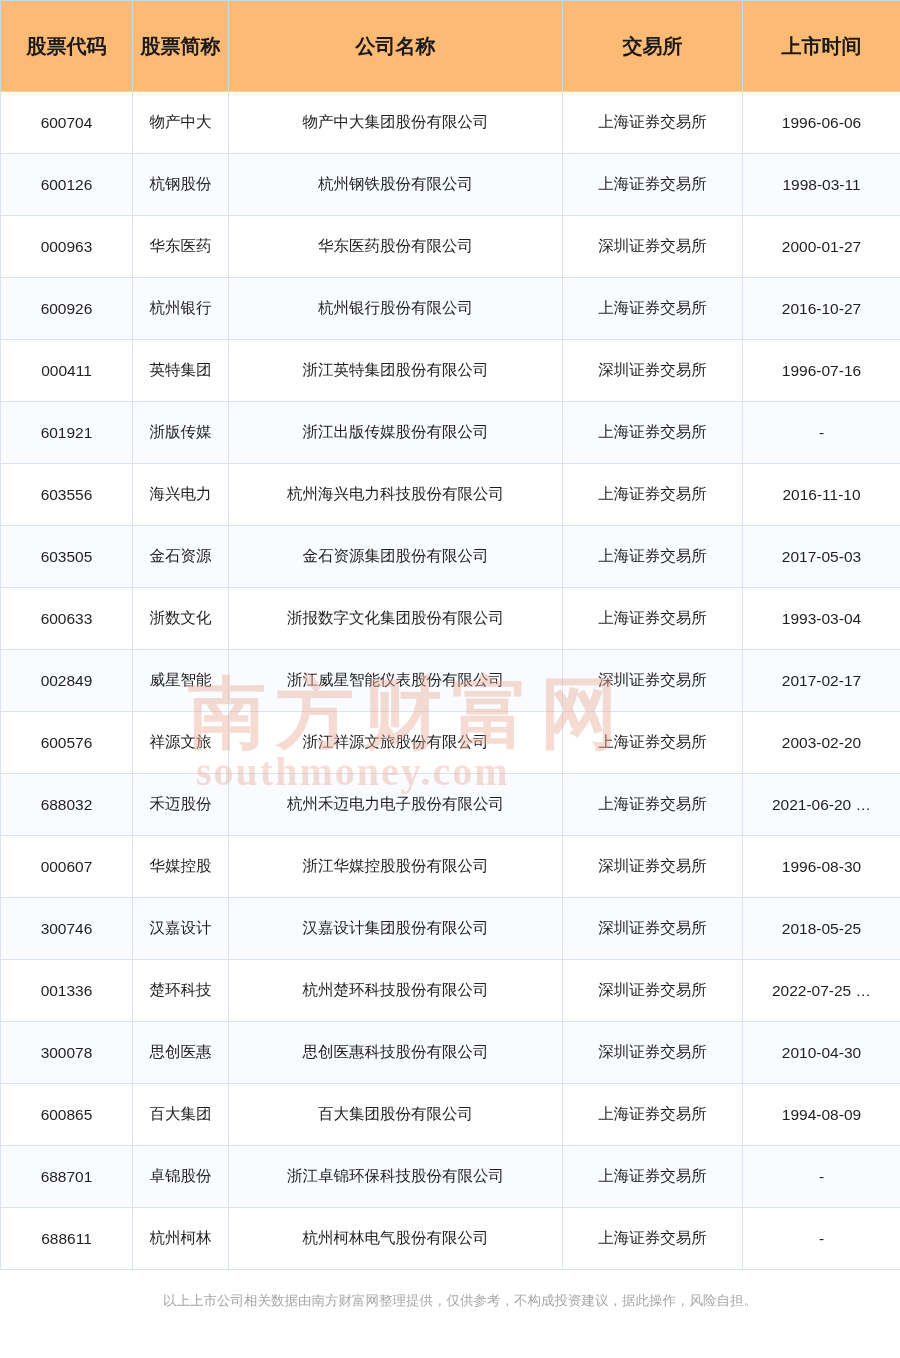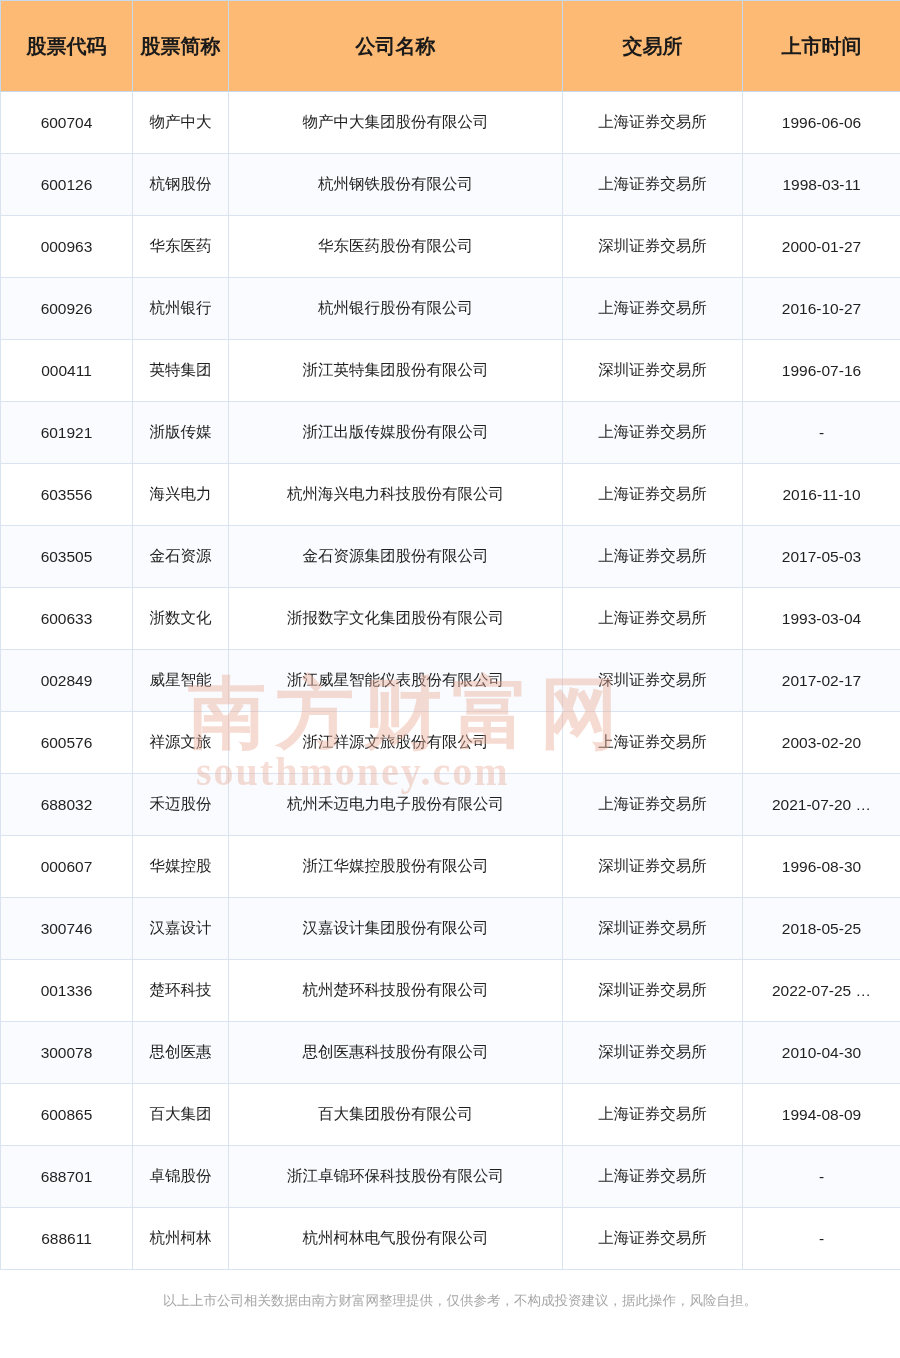--- a/index.html
+++ b/index.html
@@ -208,21 +208,21 @@
           <td>祥源文旅</td>
           <td>浙江祥源文旅股份有限公司</td>
           <td>上海证券交易所</td>
           <td>2003-02-20</td>
         </tr>
         <tr>
           <td>688032</td>
           <td>禾迈股份</td>
           <td>杭州禾迈电力电子股份有限公司</td>
           <td>上海证券交易所</td>
-          <td>2021-07-20 …</td>
+          <td>2021-06-20 …</td>
         </tr>
         <tr>
           <td>000607</td>
           <td>华媒控股</td>
           <td>浙江华媒控股股份有限公司</td>
           <td>深圳证券交易所</td>
           <td>1996-08-30</td>
         </tr>
         <tr>
           <td>300746</td>

